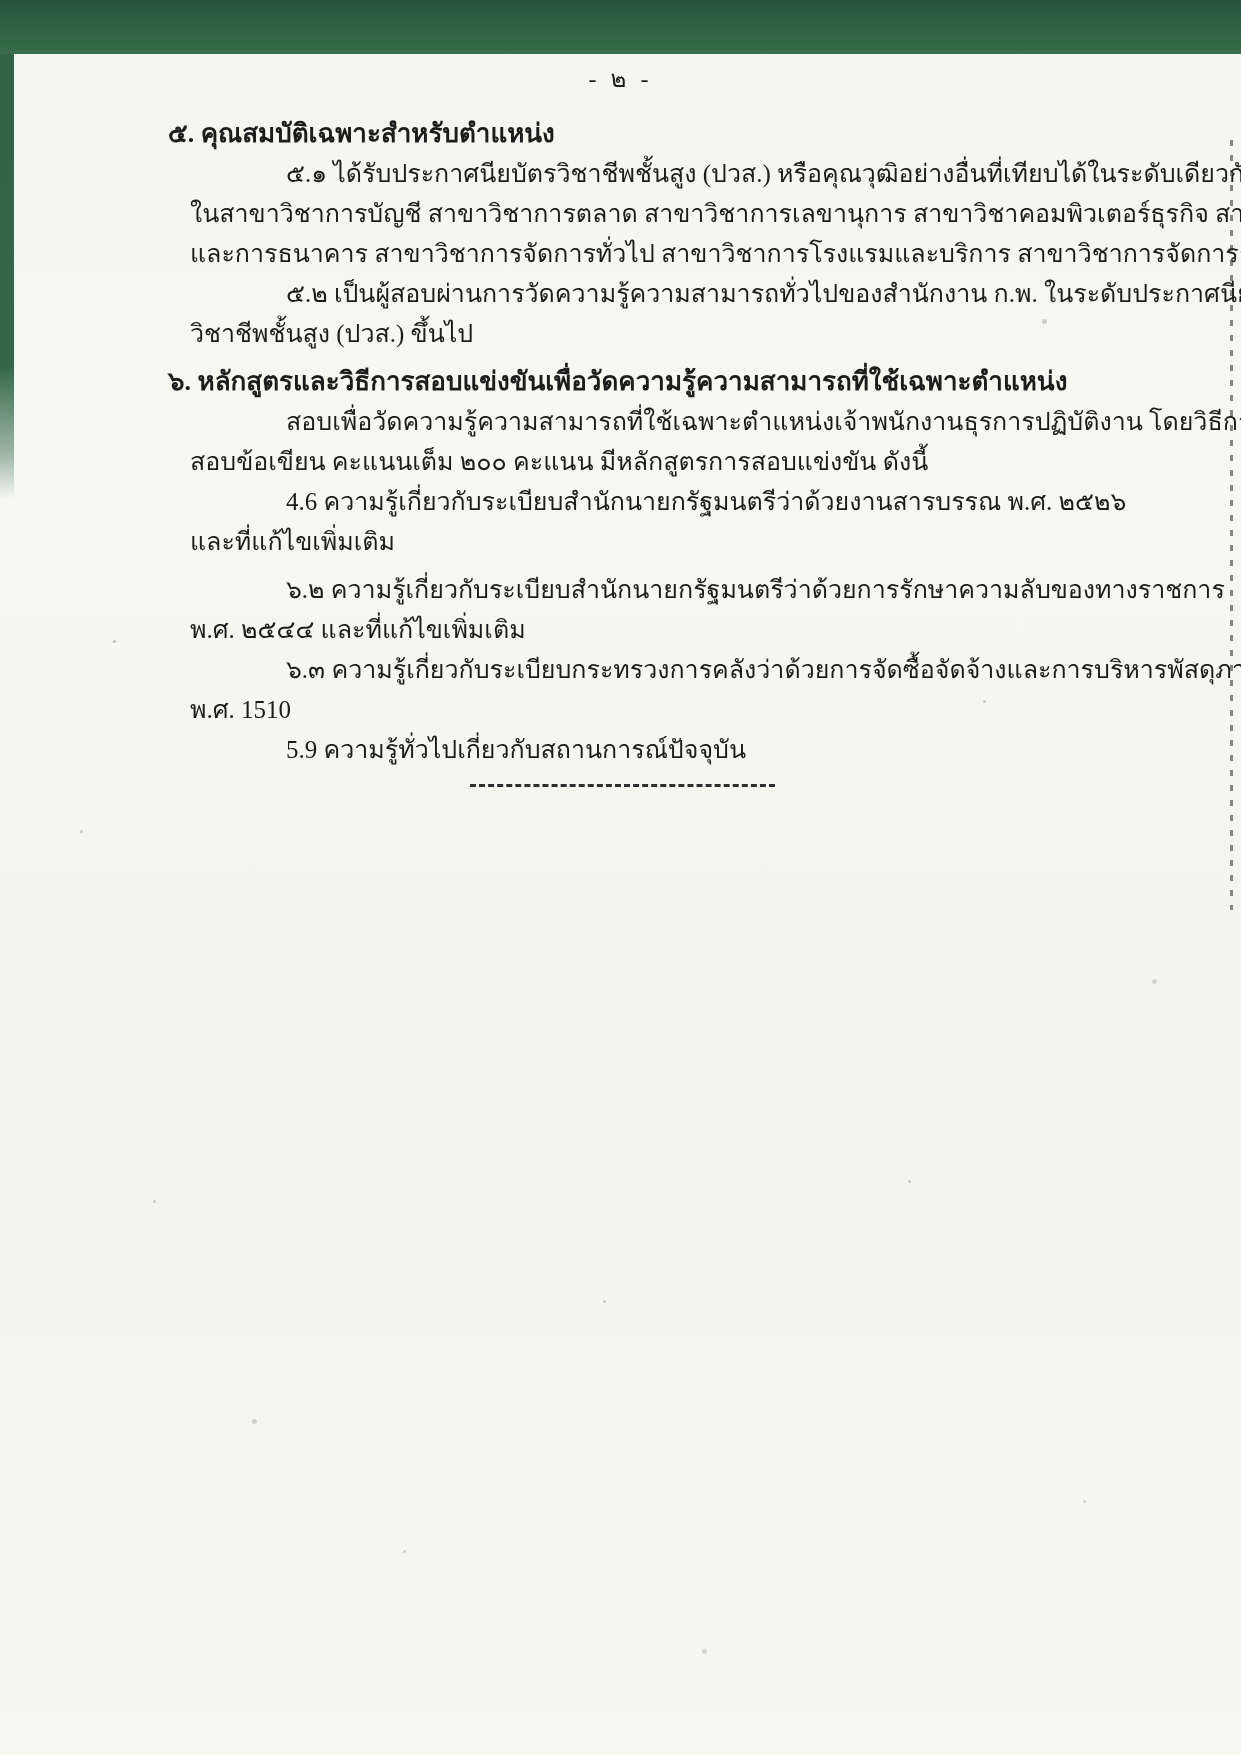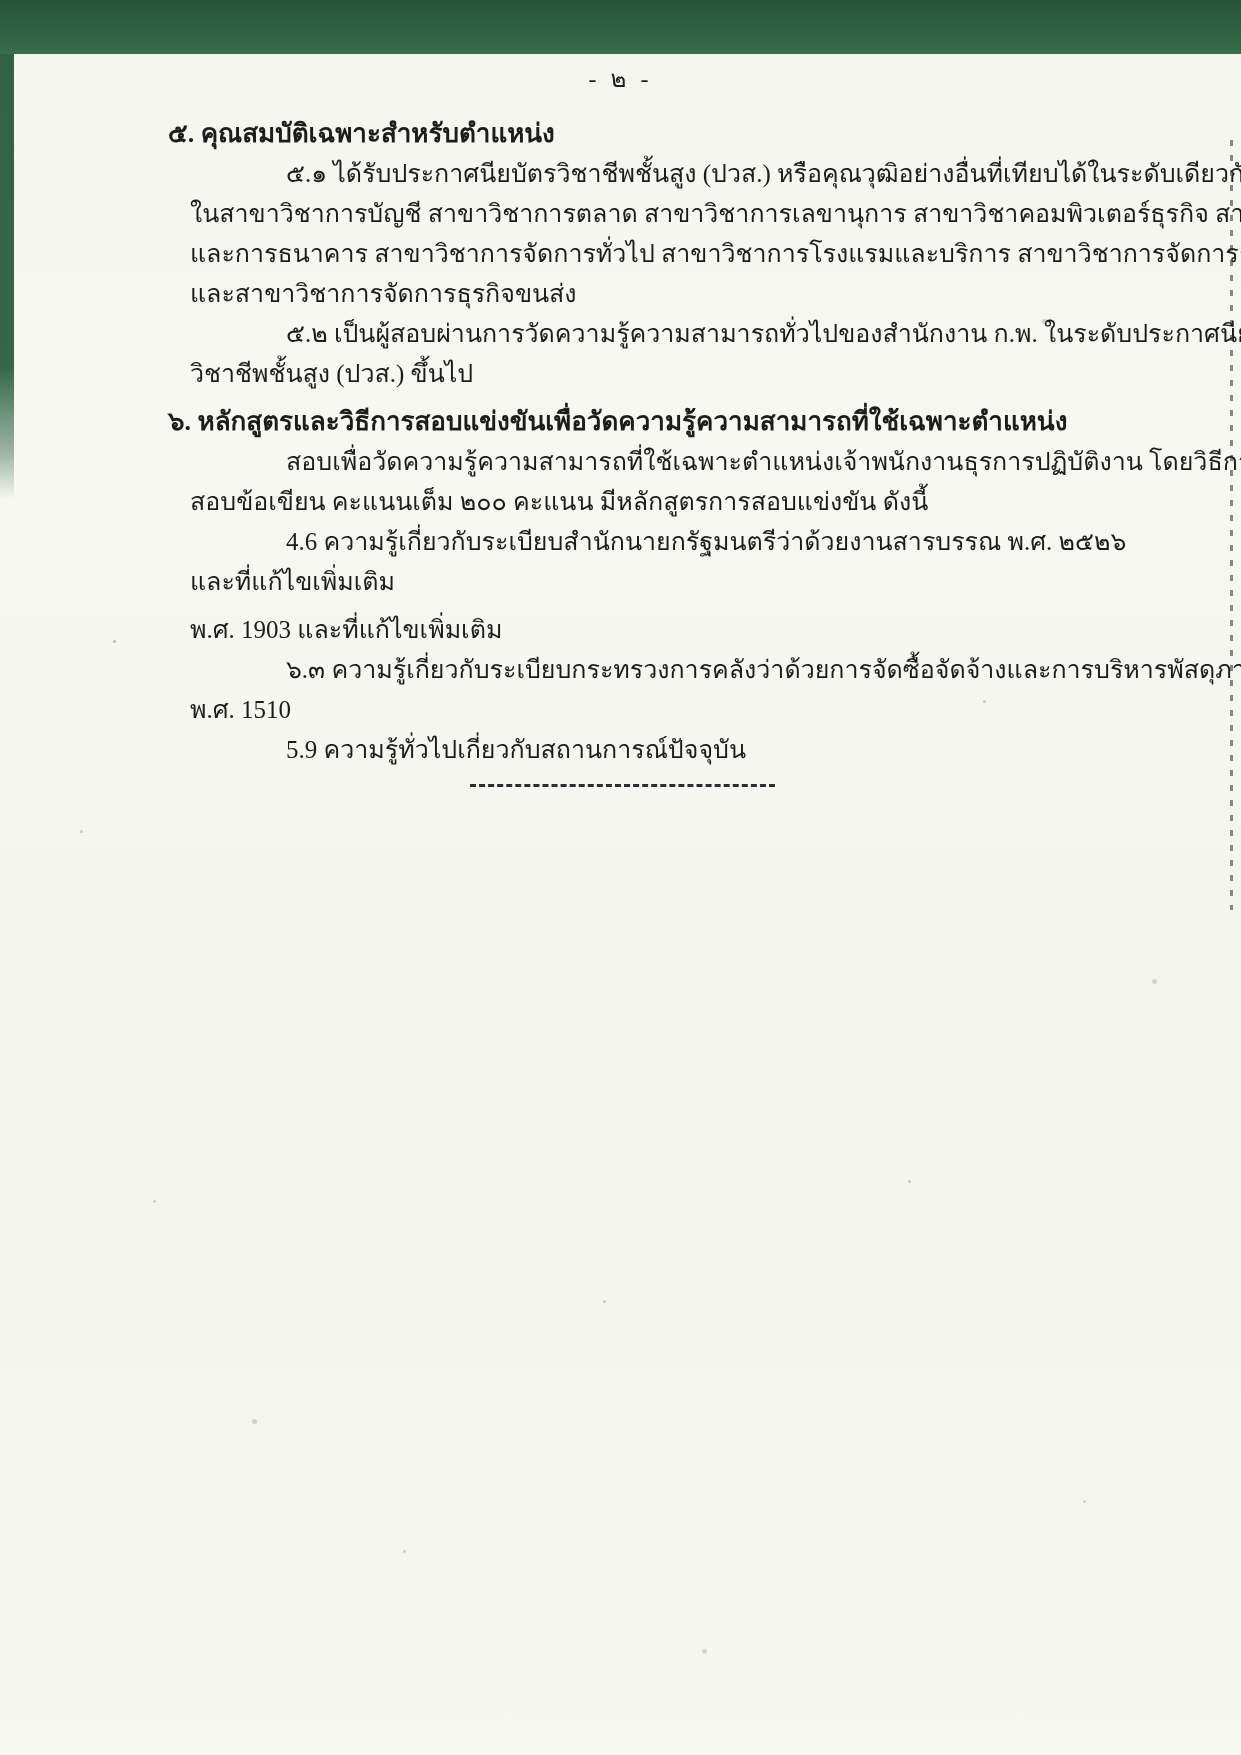--- a/index.html
+++ b/index.html
@@ -91,42 +91,42 @@
 <div class="pageno">- ๒ -</div>
 
 <div class="doc">
 
   <div class="heading h5">๕. คุณสมบัติเฉพาะสำหรับตำแหน่ง</div>
 
   <div>
     <div class="line indent">๕.๑ ได้รับประกาศนียบัตรวิชาชีพชั้นสูง (ปวส.) หรือคุณวุฒิอย่างอื่นที่เทียบได้ในระดับเดียวกัน</div>
     <div class="line">ในสาขาวิชาการบัญชี สาขาวิชาการตลาด สาขาวิชาการเลขานุการ สาขาวิชาคอมพิวเตอร์ธุรกิจ สาขาวิชาการเงิน</div>
     <div class="line">และการธนาคาร สาขาวิชาการจัดการทั่วไป สาขาวิชาการโรงแรมและบริการ สาขาวิชาการจัดการธุรกิจท่องเที่ยว</div>
-    <div class="line">และสาขาวิชาการจัดการธุรกิจขนส่ง</div>
   </div>
 
   <div>
     <div class="line indent">๕.๒ เป็นผู้สอบผ่านการวัดความรู้ความสามารถทั่วไปของสำนักงาน ก.พ. ในระดับประกาศนียบัตร</div>
     <div class="line">วิชาชีพชั้นสูง (ปวส.) ขึ้นไป</div>
   </div>
 
   <div class="heading h6">๖. หลักสูตรและวิธีการสอบแข่งขันเพื่อวัดความรู้ความสามารถที่ใช้เฉพาะตำแหน่ง</div>
 
   <div>
     <div class="line indent">สอบเพื่อวัดความรู้ความสามารถที่ใช้เฉพาะตำแหน่งเจ้าพนักงานธุรการปฏิบัติงาน โดยวิธีการ</div>
     <div class="line">สอบข้อเขียน คะแนนเต็ม ๒๐๐ คะแนน มีหลักสูตรการสอบแข่งขัน ดังนี้</div>
   </div>
 
   <div>
     <div class="line indent">4.6 ความรู้เกี่ยวกับระเบียบสำนักนายกรัฐมนตรีว่าด้วยงานสารบรรณ พ.ศ. ๒๕๒๖</div>
     <div class="line">และที่แก้ไขเพิ่มเติม</div>
   </div>
 
   <div class="gap-top">
-    <div class="line">พ.ศ. 1903 และที่แก้ไขเพิ่มเติม</div>
+    <div class="line indent">๖.๒ ความรู้เกี่ยวกับระเบียบสำนักนายกรัฐมนตรีว่าด้วยการรักษาความลับของทางราชการ</div>
+    <div class="line">พ.ศ. ๒๕๔๔ และที่แก้ไขเพิ่มเติม</div>
   </div>
 
   <div>
     <div class="line indent">๖.๓ ความรู้เกี่ยวกับระเบียบกระทรวงการคลังว่าด้วยการจัดซื้อจัดจ้างและการบริหารพัสดุภาครัฐ</div>
     <div class="line">พ.ศ. 1510</div>
   </div>
 
   <div class="line indent">5.9 ความรู้ทั่วไปเกี่ยวกับสถานการณ์ปัจจุบัน</div>
 
   <div class="dashed-separator"></div>

